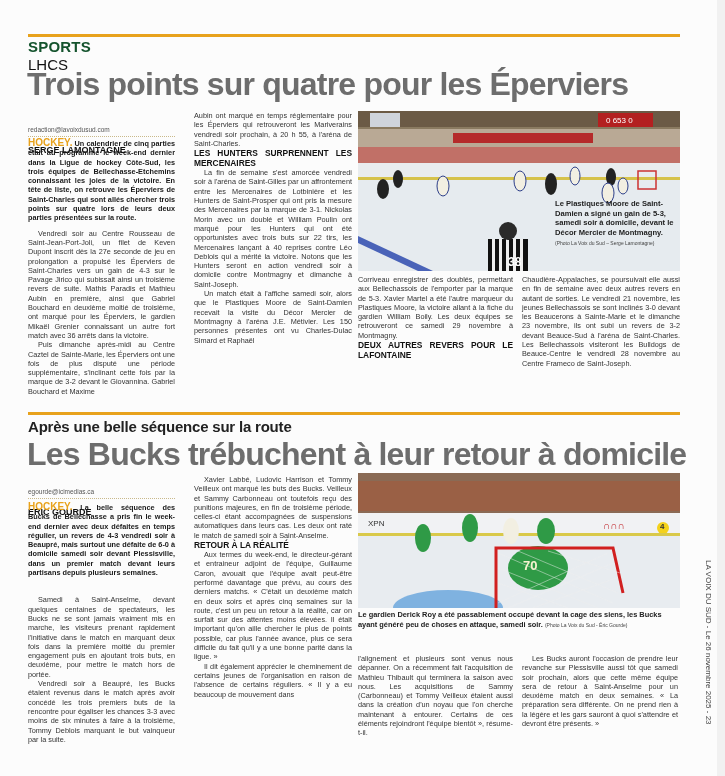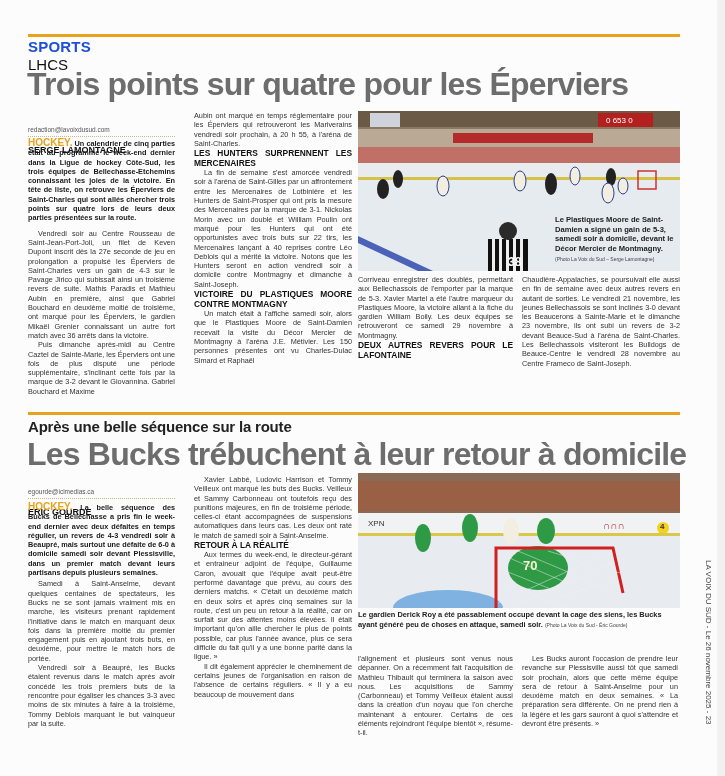--- a/index.html
+++ b/index.html
@@ -1,20 +1,20 @@
 <!DOCTYPE html>
 <html><head>
 <meta charset="utf-8">
 <style>
   html, body { margin:0; padding:0; background:#fbfbfb; }
   body { width:725px; height:776px; position:relative; overflow:hidden; font-family:"Liberation Sans", sans-serif; color:#222; }
   .page { position:absolute; left:0; top:0; width:725px; height:776px; background:#fcfcfc; }
   .rule-top { position:absolute; left:28px; top:34px; width:652px; height:3px; background:#e8a21c; }
   .rule-mid { position:absolute; left:28px; top:412px; width:652px; height:3px; background:#e8a21c; }
-  .section { position:absolute; left:28px; top:38px; font-weight:bold; font-size:15px; color:#1d4ed8; letter-spacing:0.2px; }
+  .section { position:absolute; left:28px; top:38px; font-weight:bold; font-size:15px; color:#14532d; letter-spacing:0.2px; }
   .kicker { position:absolute; left:28px; top:56px; font-size:15px; color:#111; }
   .h1 { position:absolute; left:27px; top:66px; font-weight:bold; font-size:32px; color:#6d6d6d; letter-spacing:-0.8px; white-space:nowrap; line-height:1.15; }
   .h1b { top:436px; }
   .kicker2 { position:absolute; left:28px; top:418px; font-size:15px; color:#222; font-weight:bold; letter-spacing:-0.2px; }
   .byline { position:absolute; left:28px; font-weight:bold; font-size:9px; color:#111;margin-top:31px; }
   .email { position:absolute; left:28px; font-size:6.5px; color:#555; }
   .dotrule { position:absolute; left:28px; width:147px; border-top:1px dotted #c9b98a; }
   .col { position:absolute; font-size:7.3px; line-height:9.3px; color:#333; text-align:justify; hyphens:auto; }
   .col p { margin:0; text-indent:10px; }
   .col p.noind { text-indent:0; }
@@ -47,21 +47,20 @@
   <div class="col" style="left:28px; top:138px; width:147px;">
     <p class="lead noind"><span class="tag">HOCKEY.</span> <span>Un calendrier de cinq parties était au programme le week-end dernier dans la Ligue de hockey Côte-Sud, les trois équipes de Bellechasse-Etchemins connaissant les joies de la victoire. En tête de liste, on retrouve les Éperviers de Saint-Charles qui sont allés chercher trois points sur quatre lors de leurs deux parties présentées sur la route.</span></p>
     <p style="margin-top:6px">Vendredi soir au Centre Rousseau de Saint-Jean-Port-Joli, un filet de Keven Dupont inscrit dès la 27e seconde de jeu en prolongation a propulsé les Éperviers de Saint-Charles vers un gain de 4-3 sur le Pavage Jirico qui subissait ainsi un troisième revers de suite. Mathis Paradis et Mathieu Aubin en première, ainsi que Gabriel Bouchard en deuxième moitié de troisième, ont marqué pour les Éperviers, le gardien Mikaël Grenier connaissant un autre fort match avec 36 arrêts dans la victoire.</p>
     <p>Puis dimanche après-midi au Centre Caztel de Sainte-Marie, les Éperviers ont une fois de plus disputé une période supplémentaire, s'inclinant cette fois par la marque de 3-2 devant le Giovannina. Gabriel Bouchard et Maxime</p>
   </div>
 
   <div class="col" style="left:194px; top:111px; width:158px;">
     <p class="noind">Aubin ont marqué en temps réglementaire pour les Éperviers qui retrouveront les Mariverains vendredi soir prochain, à 20 h 55, à l'aréna de Saint-Charles.</p>
     <p class="subhead">LES HUNTERS SURPRENNENT LES MERCENAIRES</p>
     <p>La fin de semaine s'est amorcée vendredi soir à l'aréna de Saint-Gilles par un affrontement entre les Mercenaires de Lotbinière et les Hunters de Saint-Prosper qui ont pris la mesure des Mercenaires par la marque de 3-1. Nickolas Morin avec un doublé et William Poulin ont marqué pour les Hunters qui ont été opportunistes avec trois buts sur 22 tirs, les Mercenaires lançant à 40 reprises contre Léo Deblois qui a mérité la victoire. Notons que les Hunters seront en action vendredi soir à domicile contre Montmagny et dimanche à Saint-Joseph.</p>
-    <p class="subhead">VICTOIRE DU PLASTIQUES MOORE CONTRE MONTMAGNY</p>
     <p>Un match était à l'affiche samedi soir, alors que le Plastiques Moore de Saint-Damien recevait la visite du Décor Mercier de Montmagny à l'aréna J.E. Métivier. Les 150 personnes présentes ont vu Charles-Dulac Simard et Raphaël</p>
   </div>
 
   <div class="photo" style="left:358px; top:111px; width:322px; height:160px;">
     <svg width="322" height="160" viewBox="0 0 322 160">
       <rect x="0" y="0" width="322" height="60" fill="#8a7a60"></rect>
       <rect x="0" y="0" width="322" height="16" fill="#6b5a45"></rect>
       <rect x="12" y="2" width="30" height="14" fill="#cfd4dc"></rect>
       <rect x="240" y="2" width="55" height="14" fill="#b32020"></rect>
       <text x="248" y="12" font-size="8" fill="#fff" font-family="Liberation Sans, sans-serif">0 653 0</text>
@@ -90,21 +89,21 @@
         <rect x="130" y="128" width="40" height="32" fill="#111"></rect>
         <rect x="134" y="128" width="3" height="32" fill="#eee"></rect>
         <rect x="141" y="128" width="3" height="32" fill="#eee"></rect>
         <rect x="148" y="128" width="3" height="32" fill="#eee"></rect>
         <rect x="155" y="128" width="3" height="32" fill="#eee"></rect>
         <rect x="162" y="128" width="3" height="32" fill="#eee"></rect>
         <circle cx="150" cy="120" r="9" fill="#2a2a2a"></circle>
       </g>
     </svg>
     <div style="position:absolute; left:150px; top:144px; font-size:12px; font-weight:bold; color:#fff;">38</div>
-    <div class="caption-in" style="left:197px; top:104px; width:122px;">
+    <div class="caption-in" style="left:197px; top:88px; width:122px;">
       <span>Le Plastiques Moore de Saint-Damien a signé un gain de 5-3, samedi soir à domicile, devant le Décor Mercier de Montmagny.</span>
       <span class="credit">(Photo La Voix du Sud – Serge Lamontagne)</span>
     </div>
   </div>
 
   <div class="col" style="left:358px; top:275px; width:155px;">
     <p class="noind">Corriveau enregistrer des doublés, permettant aux Bellechassois de l'emporter par la marque de 5-3. Xavier Martel a été l'autre marqueur du Plastiques Moore, la victoire allant à la fiche du gardien William Boily. Les deux équipes se retrouveront ce samedi 29 novembre à Montmagny.</p>
     <p class="subhead">DEUX AUTRES REVERS POUR LE LAFONTAINE</p>
   </div>
 
@@ -115,21 +114,21 @@
   <div class="rule-mid"></div>
   <div class="kicker2">Après une belle séquence sur la route</div>
   <div class="h1 h1b">Les Bucks trébuchent à leur retour à domicile</div>
 
   <div class="byline" style="top:476px">ERIC GOURDE</div>
   <div class="email" style="top:488px">egourde@icimedias.ca</div>
   <div class="dotrule" style="top:498px"></div>
 
   <div class="col" style="left:28px; top:502px; width:147px;">
     <p class="lead noind"><span class="tag">HOCKEY.</span> <span>La belle séquence des Bucks de Bellechasse a pris fin le week-end dernier avec deux défaites en temps régulier, un revers de 4-3 vendredi soir à Beaupré, mais surtout une défaite de 6-0 à domicile samedi soir devant Plessisville, dans un premier match devant leurs partisans depuis plusieurs semaines.</span></p>
-    <p style="margin-top:2px">Samedi à Saint-Anselme, devant quelques centaines de spectateurs, les Bucks ne se sont jamais vraiment mis en marche, les visiteurs prenant rapidement l'initiative dans le match en marquant deux fois dans la première moitié du premier engagement puis en ajoutant trois buts, en deuxième, pour mettre le match hors de portée.</p>
+    <p style="margin-top:18px">Samedi à Saint-Anselme, devant quelques centaines de spectateurs, les Bucks ne se sont jamais vraiment mis en marche, les visiteurs prenant rapidement l'initiative dans le match en marquant deux fois dans la première moitié du premier engagement puis en ajoutant trois buts, en deuxième, pour mettre le match hors de portée.</p>
     <p>Vendredi soir à Beaupré, les Bucks étaient revenus dans le match après avoir concédé les trois premiers buts de la rencontre pour égaliser les chances 3-3 avec moins de six minutes à faire à la troisième, Tommy Deblois marquant le but vainqueur par la suite.</p>
   </div>
 
   <div class="col" style="left:194px; top:475px; width:158px;">
     <p>Xavier Labbé, Ludovic Harrison et Tommy Veilleux ont marqué les buts des Bucks. Veilleux et Sammy Carbonneau ont toutefois reçu des punitions majeures, en fin de troisième période, celles-ci étant accompagnées de suspensions automatiques dans leurs cas. Les deux ont raté le match de samedi soir à Saint-Anselme.</p>
     <p class="subhead">RETOUR À LA RÉALITÉ</p>
     <p>Aux termes du week-end, le directeur-gérant et entraineur adjoint de l'équipe, Guillaume Caron, avouait que l'équipe avait peut-être performé davantage que prévu, au cours des derniers matchs. « C'était un deuxième match en deux soirs et après cinq semaines sur la route, c'est un peu un retour à la réalité, car on surfait sur des attentes moins élevées. Il était important qu'on aille chercher le plus de points possible, car plus l'année avance, plus ce sera difficile du fait qu'il y a une bonne parité dans la ligue. »</p>
     <p>Il dit également apprécier le cheminement de certains jeunes de l'organisation en raison de l'absence de certains réguliers. « Il y a eu beaucoup de mouvement dans</p>
   </div>
 

